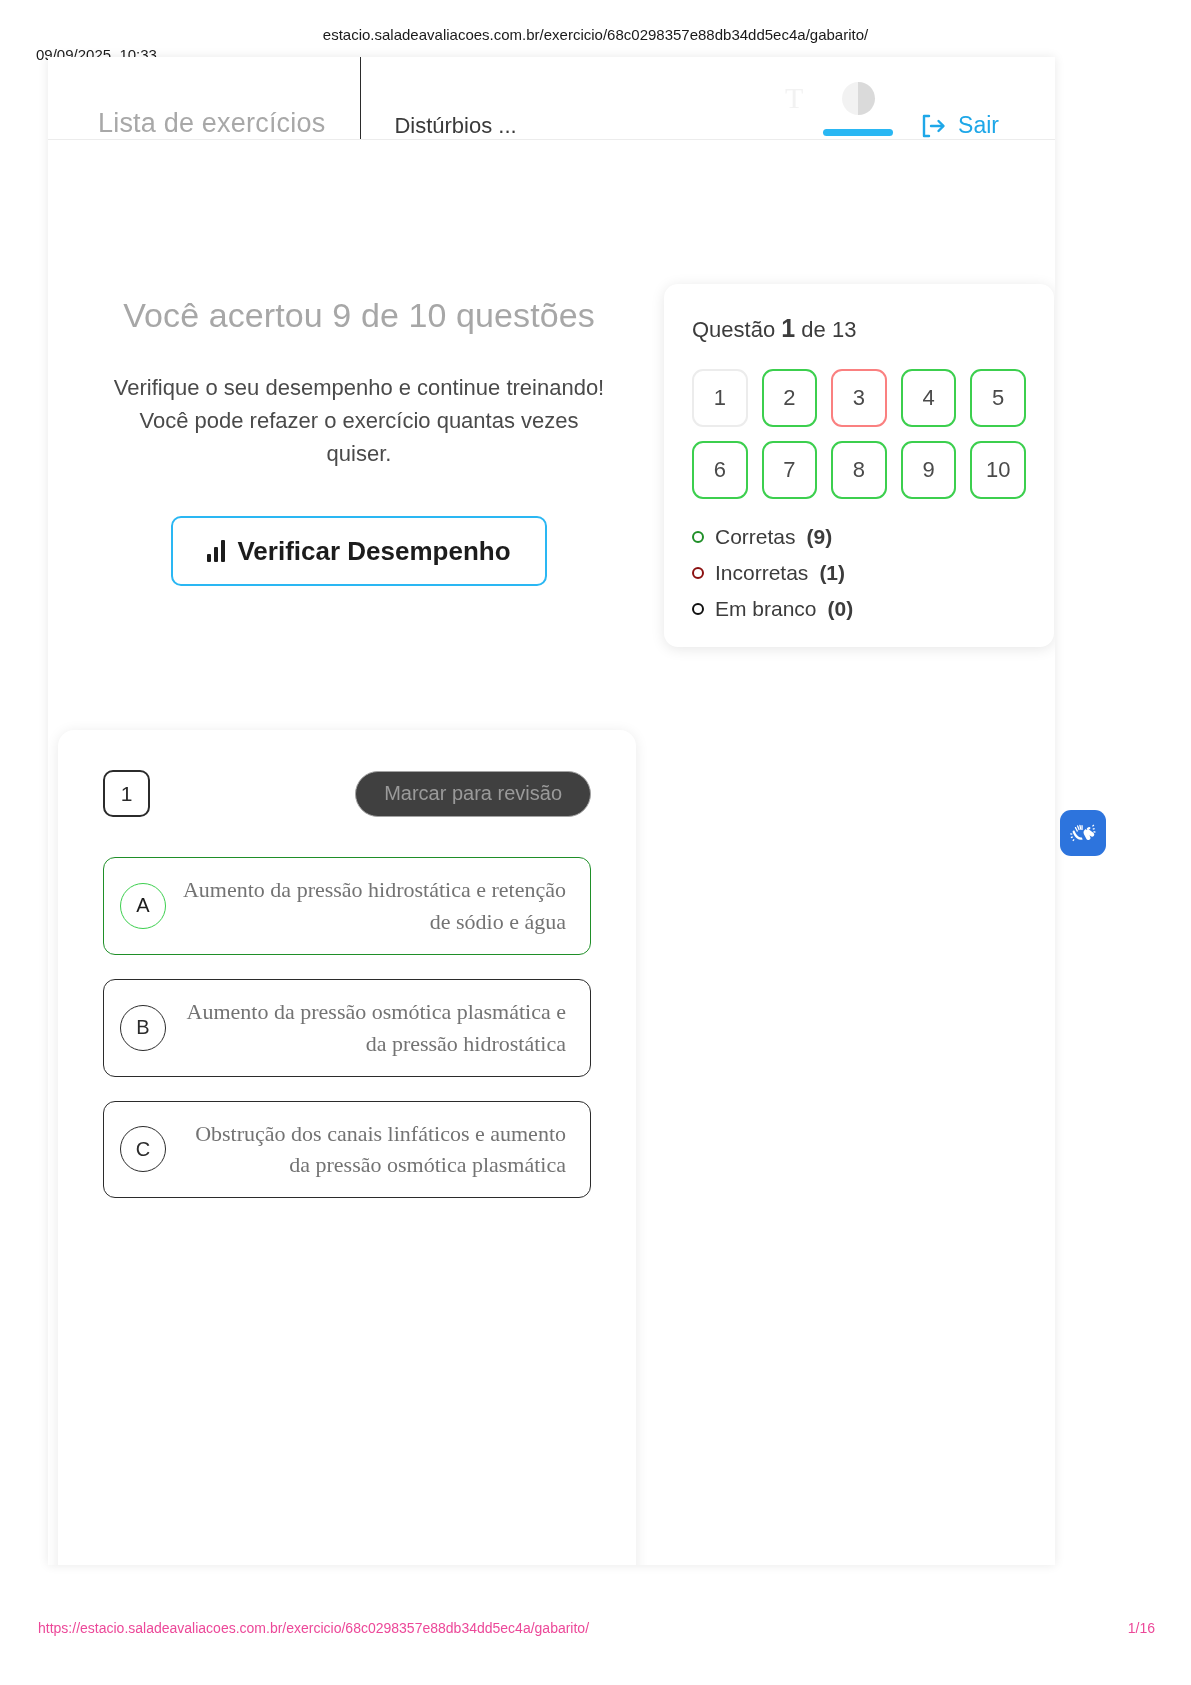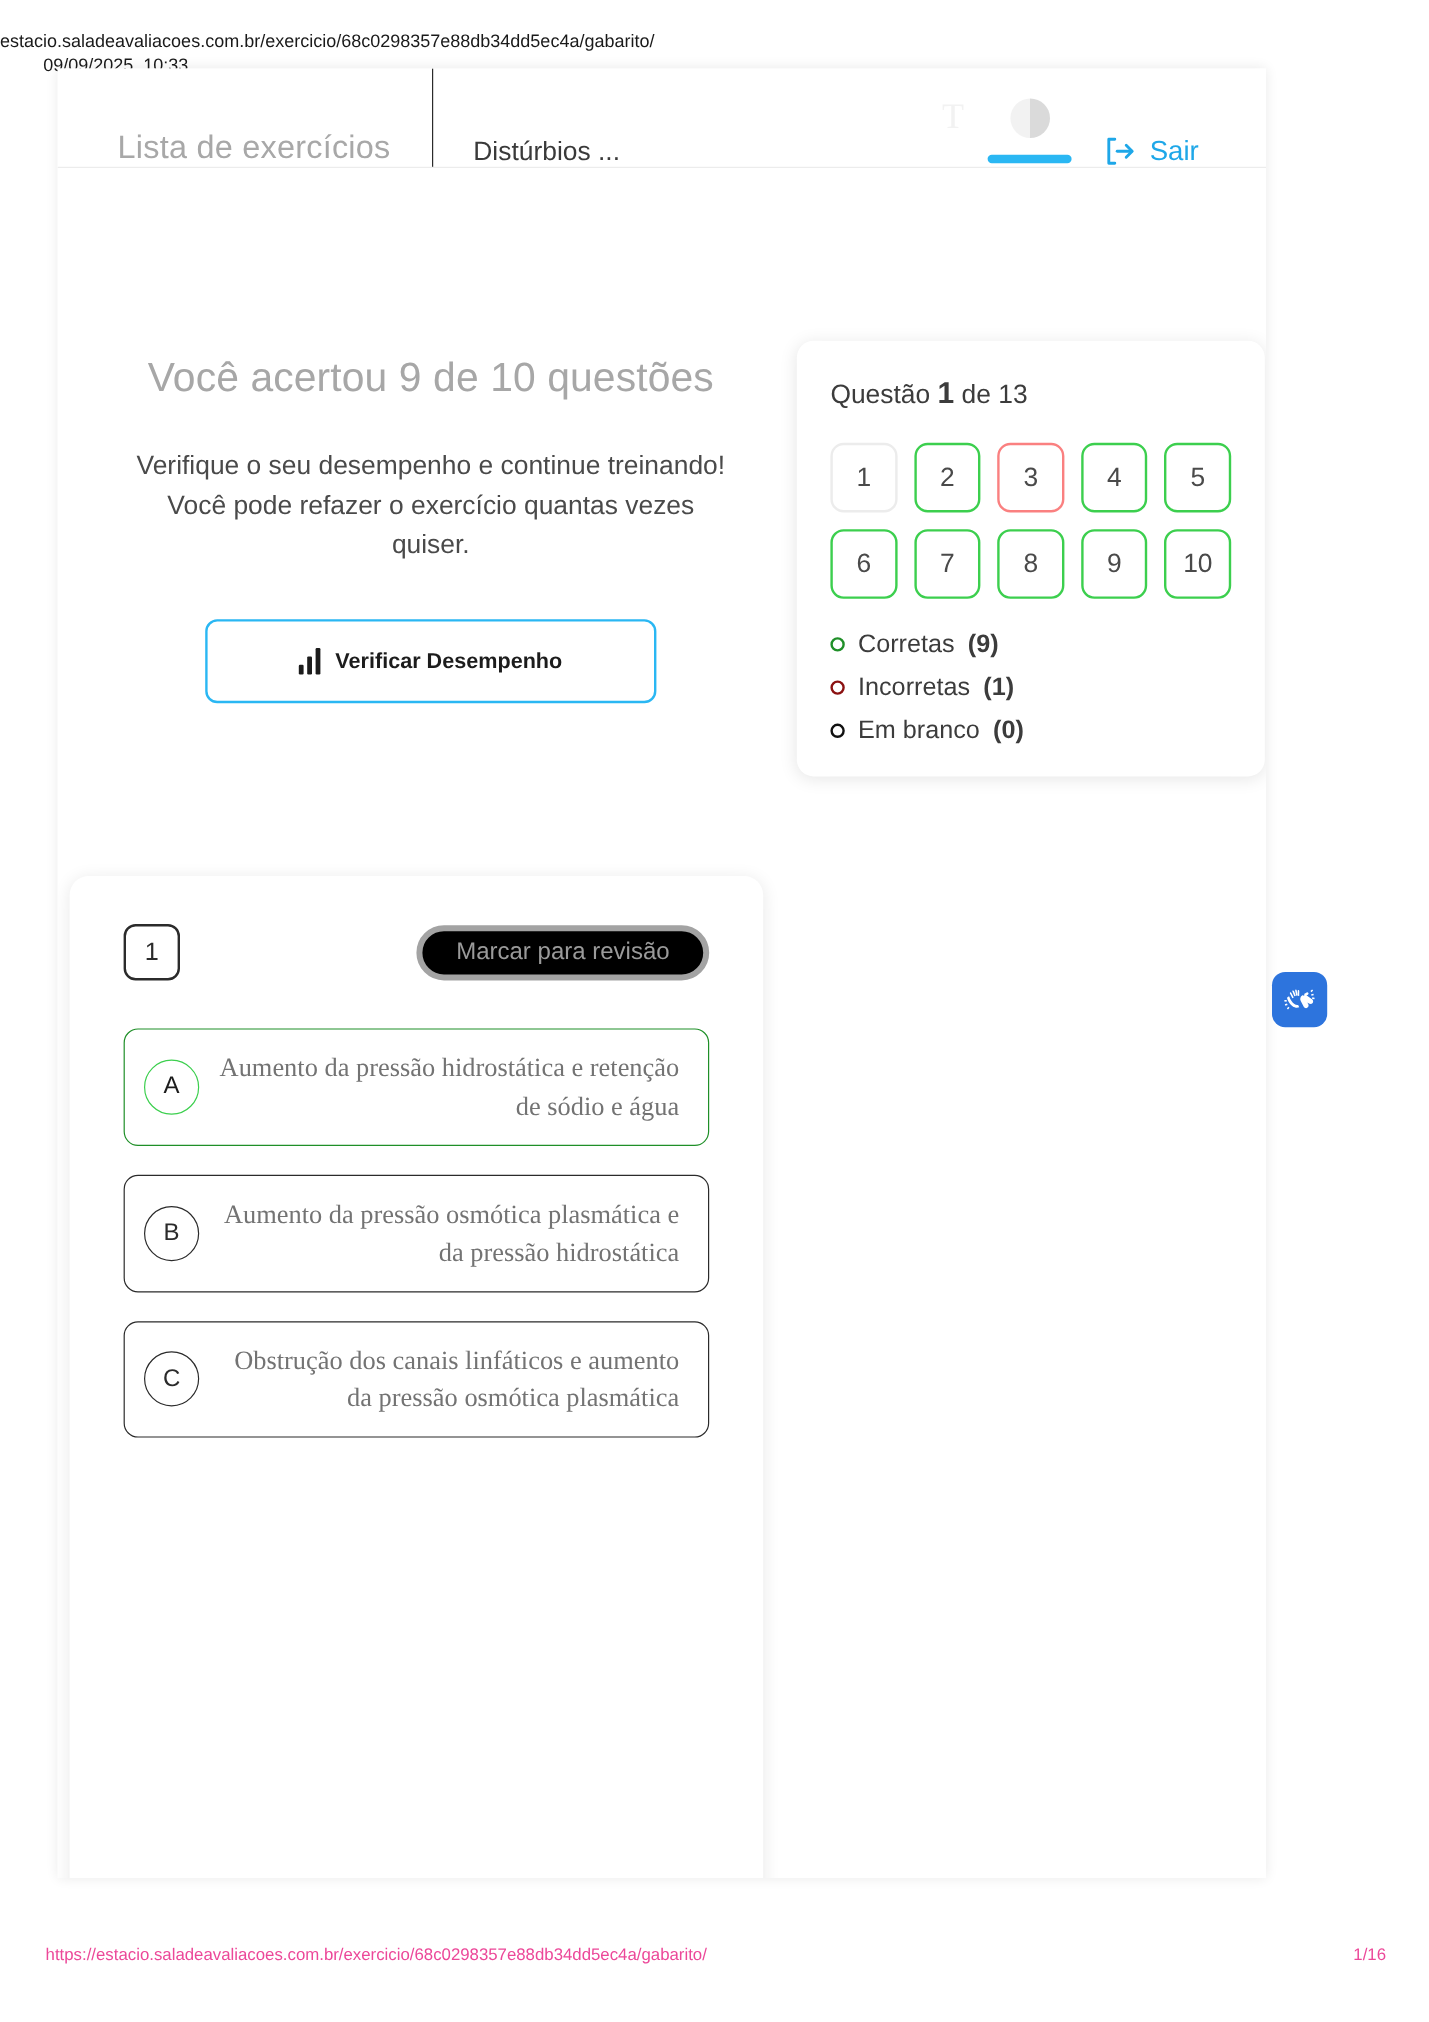--- a/index.html
+++ b/index.html
@@ -31,20 +31,21 @@
     left: 36px;
     top: 0;
     white-space: nowrap;
     margin-top: 20px;
   }
   .print-header .ph-url {
     position: absolute;
     left: 0;
     top: 0;
     width: 1191px;
+    text-align: center;
     white-space: nowrap;
   }
 
   
   .app-frame {
     position: absolute;
     left: 48px;
     top: 57px;
     width: 1007px;
     height: 1508px;
@@ -162,21 +163,21 @@
     margin: 46px auto 0 auto;
     width: 376px;
     height: 70px;
     border: 2px solid #2ab7f3;
     border-radius: 10px;
     background: #fff;
     display: flex;
     align-items: center;
     justify-content: center;
     gap: 12px;
-    font-size: 18px;
+    font-size: 26px;
     font-weight: bold;
     color: #1c1c1c;
     box-sizing: border-box;
     cursor: pointer;
   }
   .bars-icon {
     display: inline-flex;
     align-items: flex-end;
     gap: 3px;
     height: 22px;
@@ -283,22 +284,22 @@
     align-items: center;
     justify-content: center;
     font-size: 21px;
     color: #2b2b2b;
     box-sizing: border-box;
   }
   .review-btn {
     height: 46px;
     padding: 0 28px;
     border-radius: 24px;
-    border: 5px solid #a3a3a3;
-    background: #000000;
+    border: 1px solid #a3a3a3;
+    background: #404040;
     display: flex;
     align-items: center;
     font-size: 20px;
     color: #9a9a9a;
     box-sizing: border-box;
     cursor: pointer;
   }
   .qstatement {
     font-size: 23px;
     line-height: 1.47;

